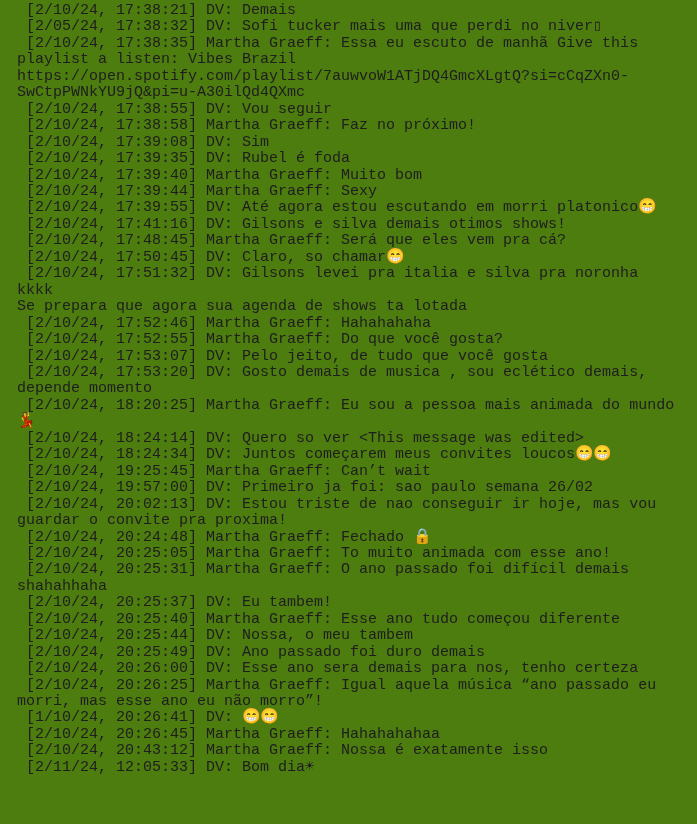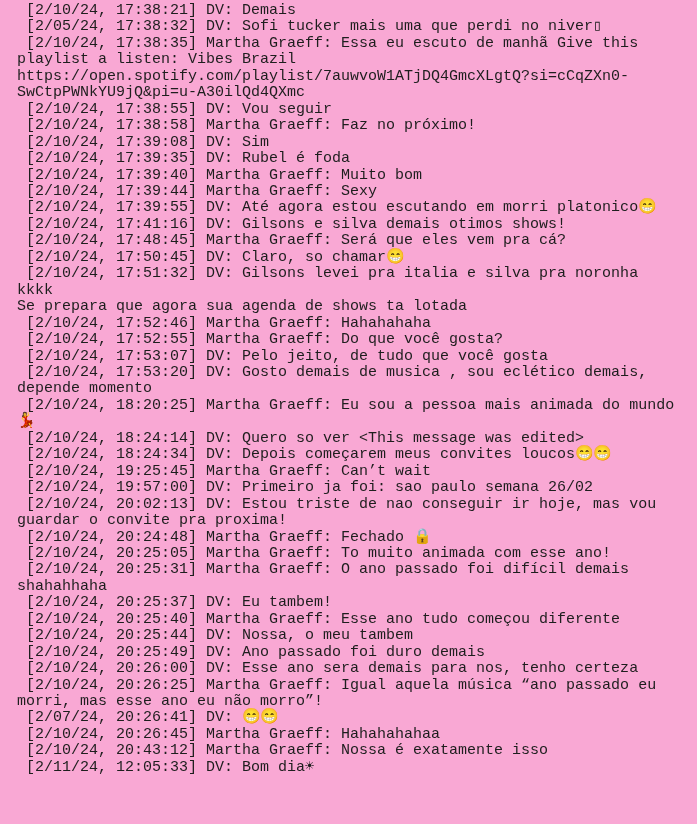--- a/index.html
+++ b/index.html
@@ -5,21 +5,21 @@
   html, body {
     margin: 0;
     padding: 0;
     background: #ffffff;
   }
   .page {
     position: relative;
     width: 697px;
     height: 824px;
     overflow: hidden;
-    background: #f9a8d4;
+    background: #4d7c0f;
   }
   .transcript {
     position: absolute;
     top: 3px;
     left: 17px;
     width: 74ch;
     font-family: "Liberation Mono", "DejaVu Sans Mono", monospace;
     font-size: 15px;
     line-height: 16.45px;
     color: #1e1e1e;
@@ -81,21 +81,21 @@
   <p class="msg"><span class="timestamp">[2/10/24, 17:53:07] </span><span class="sender">DV</span><span class="sep">: </span><span class="text">Pelo jeito, de tudo que você gosta</span></p>
 
   <p class="msg"><span class="timestamp">[2/10/24, 17:53:20] </span><span class="sender">DV</span><span class="sep">: </span><span class="text">Gosto demais de musica , sou eclético demais,
 depende momento</span></p>
 
   <p class="msg"><span class="timestamp">[2/10/24, 18:20:25] </span><span class="sender">Martha Graeff</span><span class="sep">: </span><span class="text">Eu sou a pessoa mais animada do mundo
 💃</span></p>
 
   <p class="msg"><span class="timestamp">[2/10/24, 18:24:14] </span><span class="sender">DV</span><span class="sep">: </span><span class="text">Quero so ver &lt;This message was edited&gt;</span></p>
 
-  <p class="msg"><span class="timestamp">[2/10/24, 18:24:34] </span><span class="sender">DV</span><span class="sep">: </span><span class="text">Depois começarem meus convites loucos😁😁</span></p>
+  <p class="msg"><span class="timestamp">[2/10/24, 18:24:34] </span><span class="sender">DV</span><span class="sep">: </span><span class="text">Juntos começarem meus convites loucos😁😁</span></p>
 
   <p class="msg"><span class="timestamp">[2/10/24, 19:25:45] </span><span class="sender">Martha Graeff</span><span class="sep">: </span><span class="text">Can’t wait</span></p>
 
   <p class="msg"><span class="timestamp">[2/10/24, 19:57:00] </span><span class="sender">DV</span><span class="sep">: </span><span class="text">Primeiro ja foi: sao paulo semana 26/02</span></p>
 
   <p class="msg"><span class="timestamp">[2/10/24, 20:02:13] </span><span class="sender">DV</span><span class="sep">: </span><span class="text">Estou triste de nao conseguir ir hoje, mas vou
 guardar o convite pra proxima!</span></p>
 
   <p class="msg"><span class="timestamp">[2/10/24, 20:24:48] </span><span class="sender">Martha Graeff</span><span class="sep">: </span><span class="text">Fechado 🔒</span></p>
 
@@ -111,21 +111,21 @@
   <p class="msg"><span class="timestamp">[2/10/24, 20:25:44] </span><span class="sender">DV</span><span class="sep">: </span><span class="text">Nossa, o meu tambem</span></p>
 
   <p class="msg"><span class="timestamp">[2/10/24, 20:25:49] </span><span class="sender">DV</span><span class="sep">: </span><span class="text">Ano passado foi duro demais</span></p>
 
   <p class="msg"><span class="timestamp">[2/10/24, 20:26:00] </span><span class="sender">DV</span><span class="sep">: </span><span class="text">Esse ano sera demais para nos, tenho certeza</span></p>
 
 
   <p class="msg"><span class="timestamp">[2/10/24, 20:26:25] </span><span class="sender">Martha Graeff</span><span class="sep">: </span><span class="text">Igual aquela música “ano passado eu
 morri, mas esse ano eu não morro”!</span></p>
 
-  <p class="msg"><span class="timestamp">[2/07/24, 20:26:41] </span><span class="sender">DV</span><span class="sep">: </span><span class="text">😁😁</span></p>
+  <p class="msg"><span class="timestamp">[1/10/24, 20:26:41] </span><span class="sender">DV</span><span class="sep">: </span><span class="text">😁😁</span></p>
 
   <p class="msg"><span class="timestamp">[2/10/24, 20:26:45] </span><span class="sender">Martha Graeff</span><span class="sep">: </span><span class="text">Hahahahahaa</span></p>
 
 
   <p class="msg"><span class="timestamp">[2/10/24, 20:43:12] </span><span class="sender">Martha Graeff</span><span class="sep">: </span><span class="text">Nossa é exatamente isso</span></p>
 
   <p class="msg"><span class="timestamp">[2/11/24, 12:05:33] </span><span class="sender">DV</span><span class="sep">: </span><span class="text">Bom dia☀</span></p>
 
 </div>
 </div>

